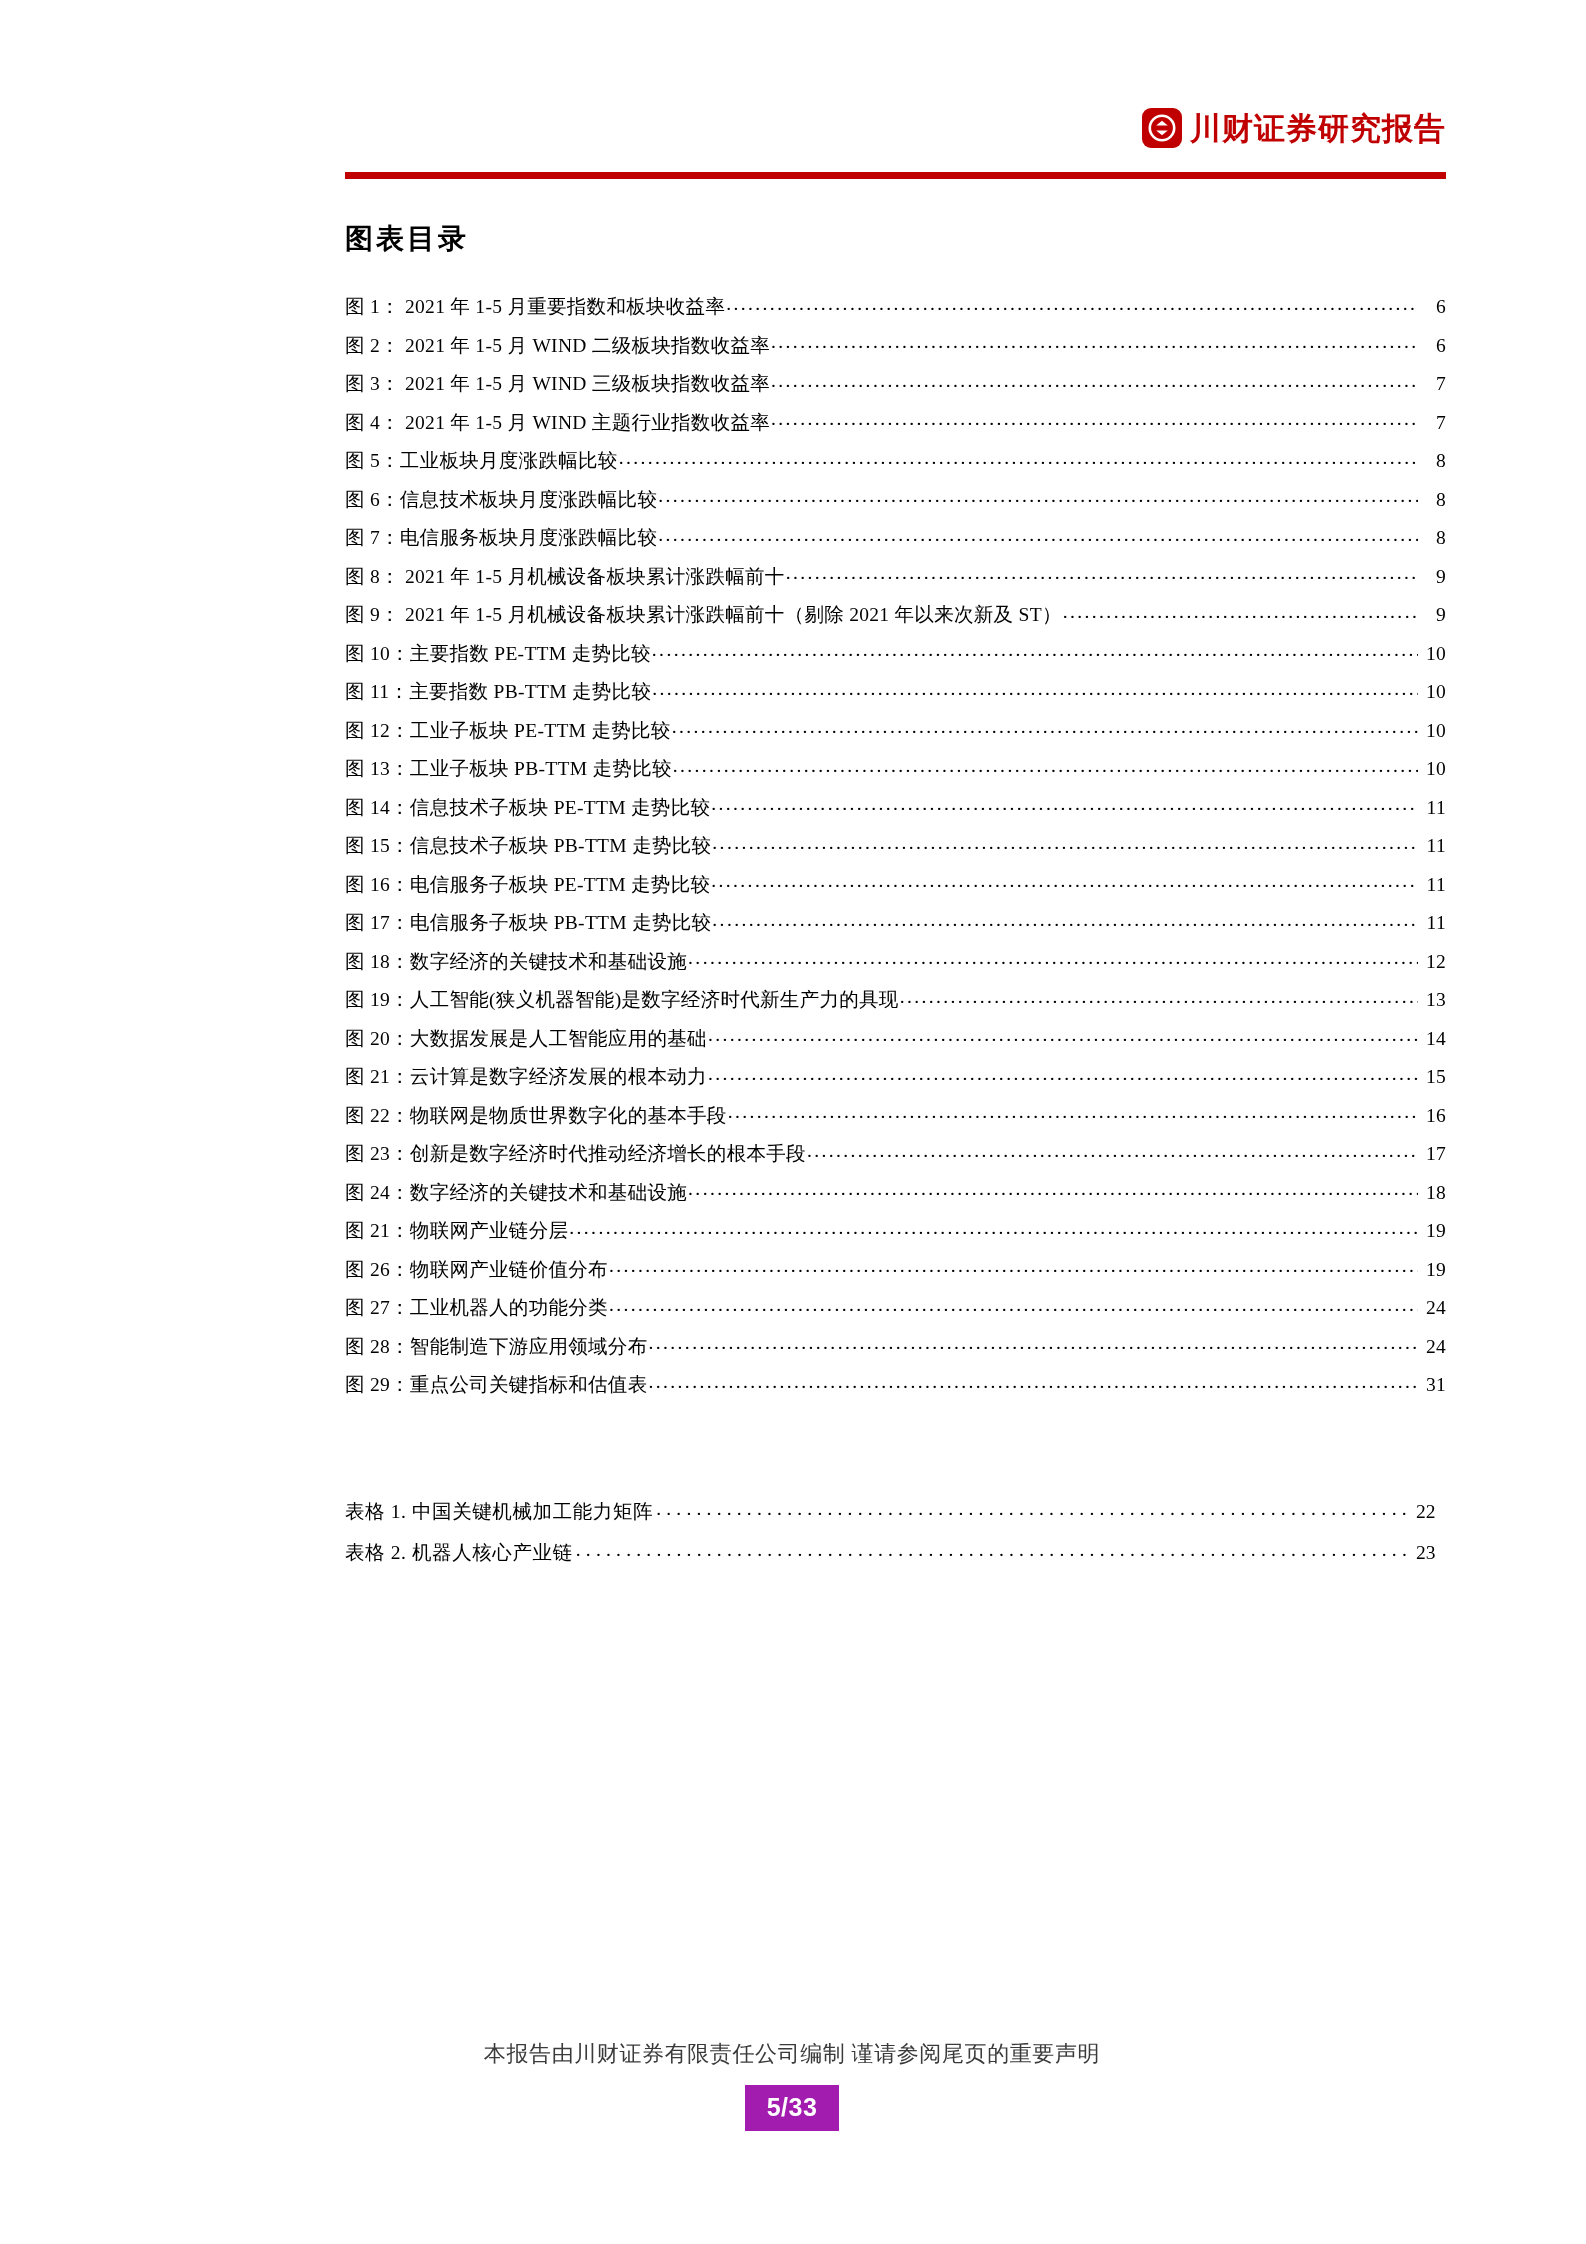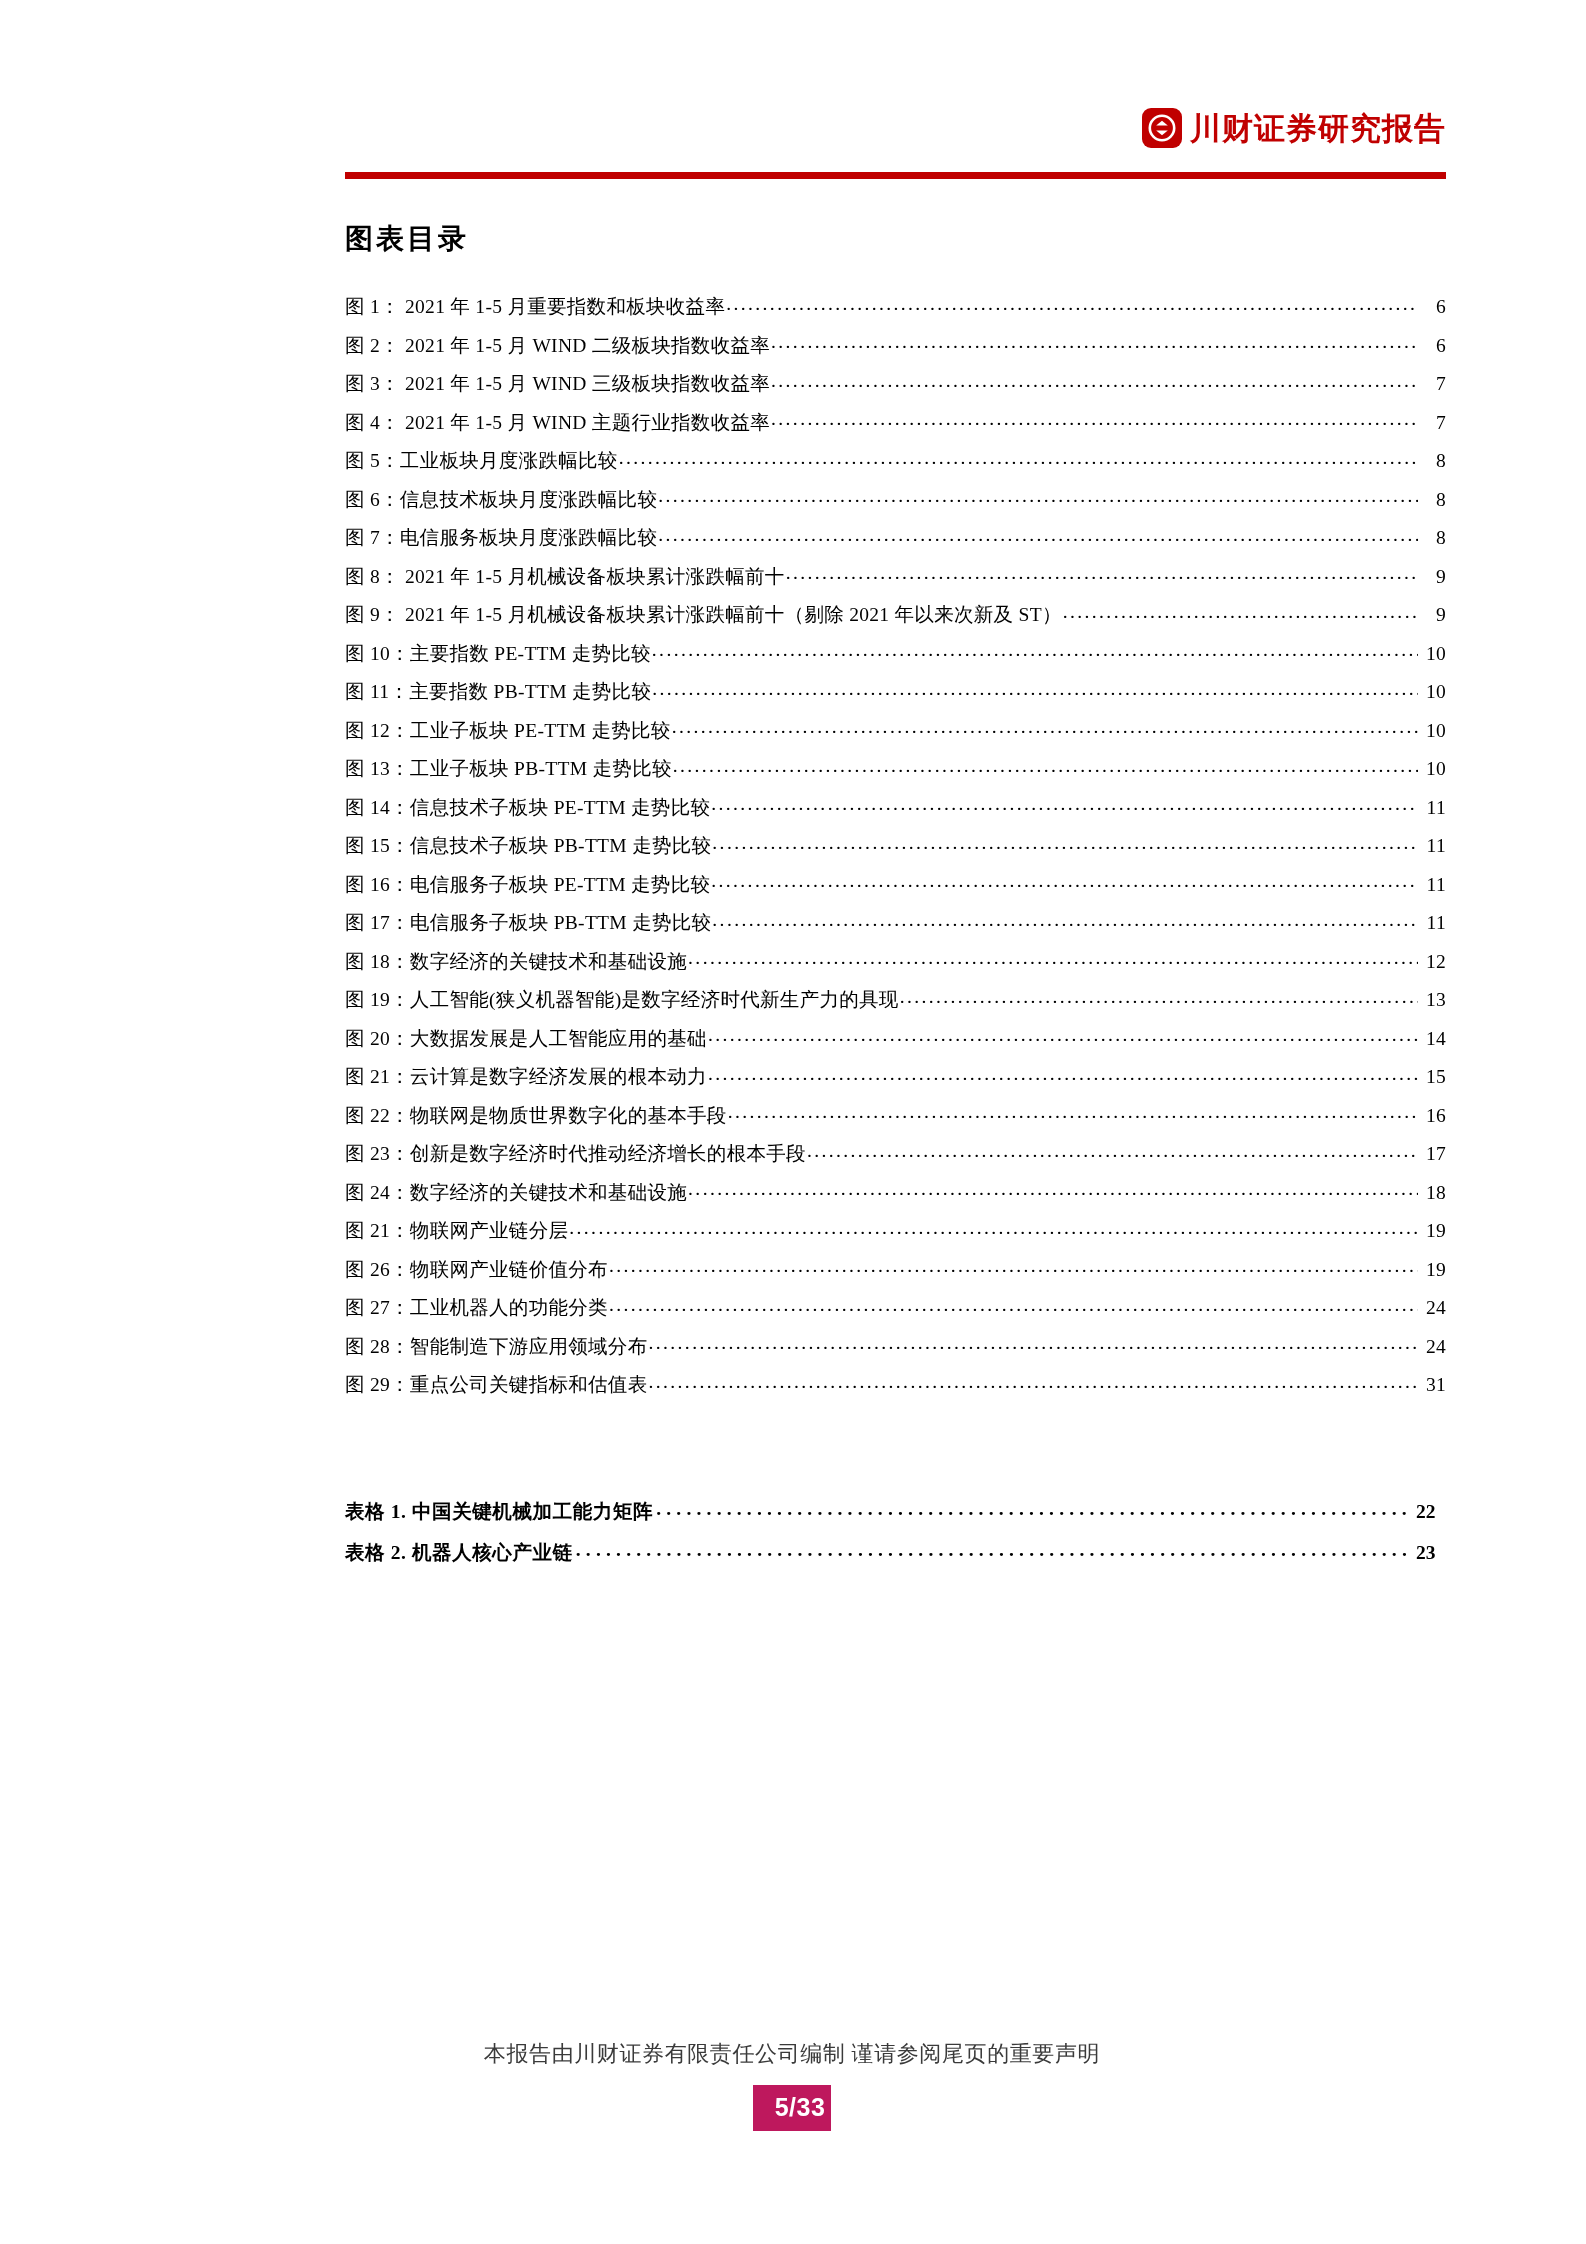--- a/index.html
+++ b/index.html
@@ -127,21 +127,20 @@
     text-align: right;
     min-width: 26px;
     letter-spacing: 0.3px;
   }
 
   
   .tbl-list {
     margin: 104px 0 10px 0;
     padding: 0;
     list-style: none;
-    font-weight: bold;
   }
   .tbl-entry {
     display: flex;
     align-items: baseline;
     font-size: 19.5px;
     line-height: 1;
     color: #000000;
     margin-bottom: 18px;
     white-space: nowrap;
     font-family: "Liberation Serif", "DejaVu Serif", serif;
@@ -178,27 +177,27 @@
   .footer-note {
     font-family: "Liberation Serif", "DejaVu Serif", serif;
     font-size: 22px;
     color: #3a3a3a;
     letter-spacing: 0.6px;
     line-height: 1.3;
   }
   .page-badge {
     display: inline-block;
     margin-top: 16px;
-    background: #be185d;
+    background: #a21caf;
     color: #ffffff;
     font-family: "Liberation Sans", sans-serif;
     font-weight: bold;
     font-size: 25px;
     line-height: 1;
-    padding: 10px 6px 11px 22px;
+    padding: 10px 22px 11px 22px;
     letter-spacing: 0.5px;
   }
 </style>
 </head>
 <body>
 
 <div class="page">
 
   <div class="header">
     <div class="header-inner">

